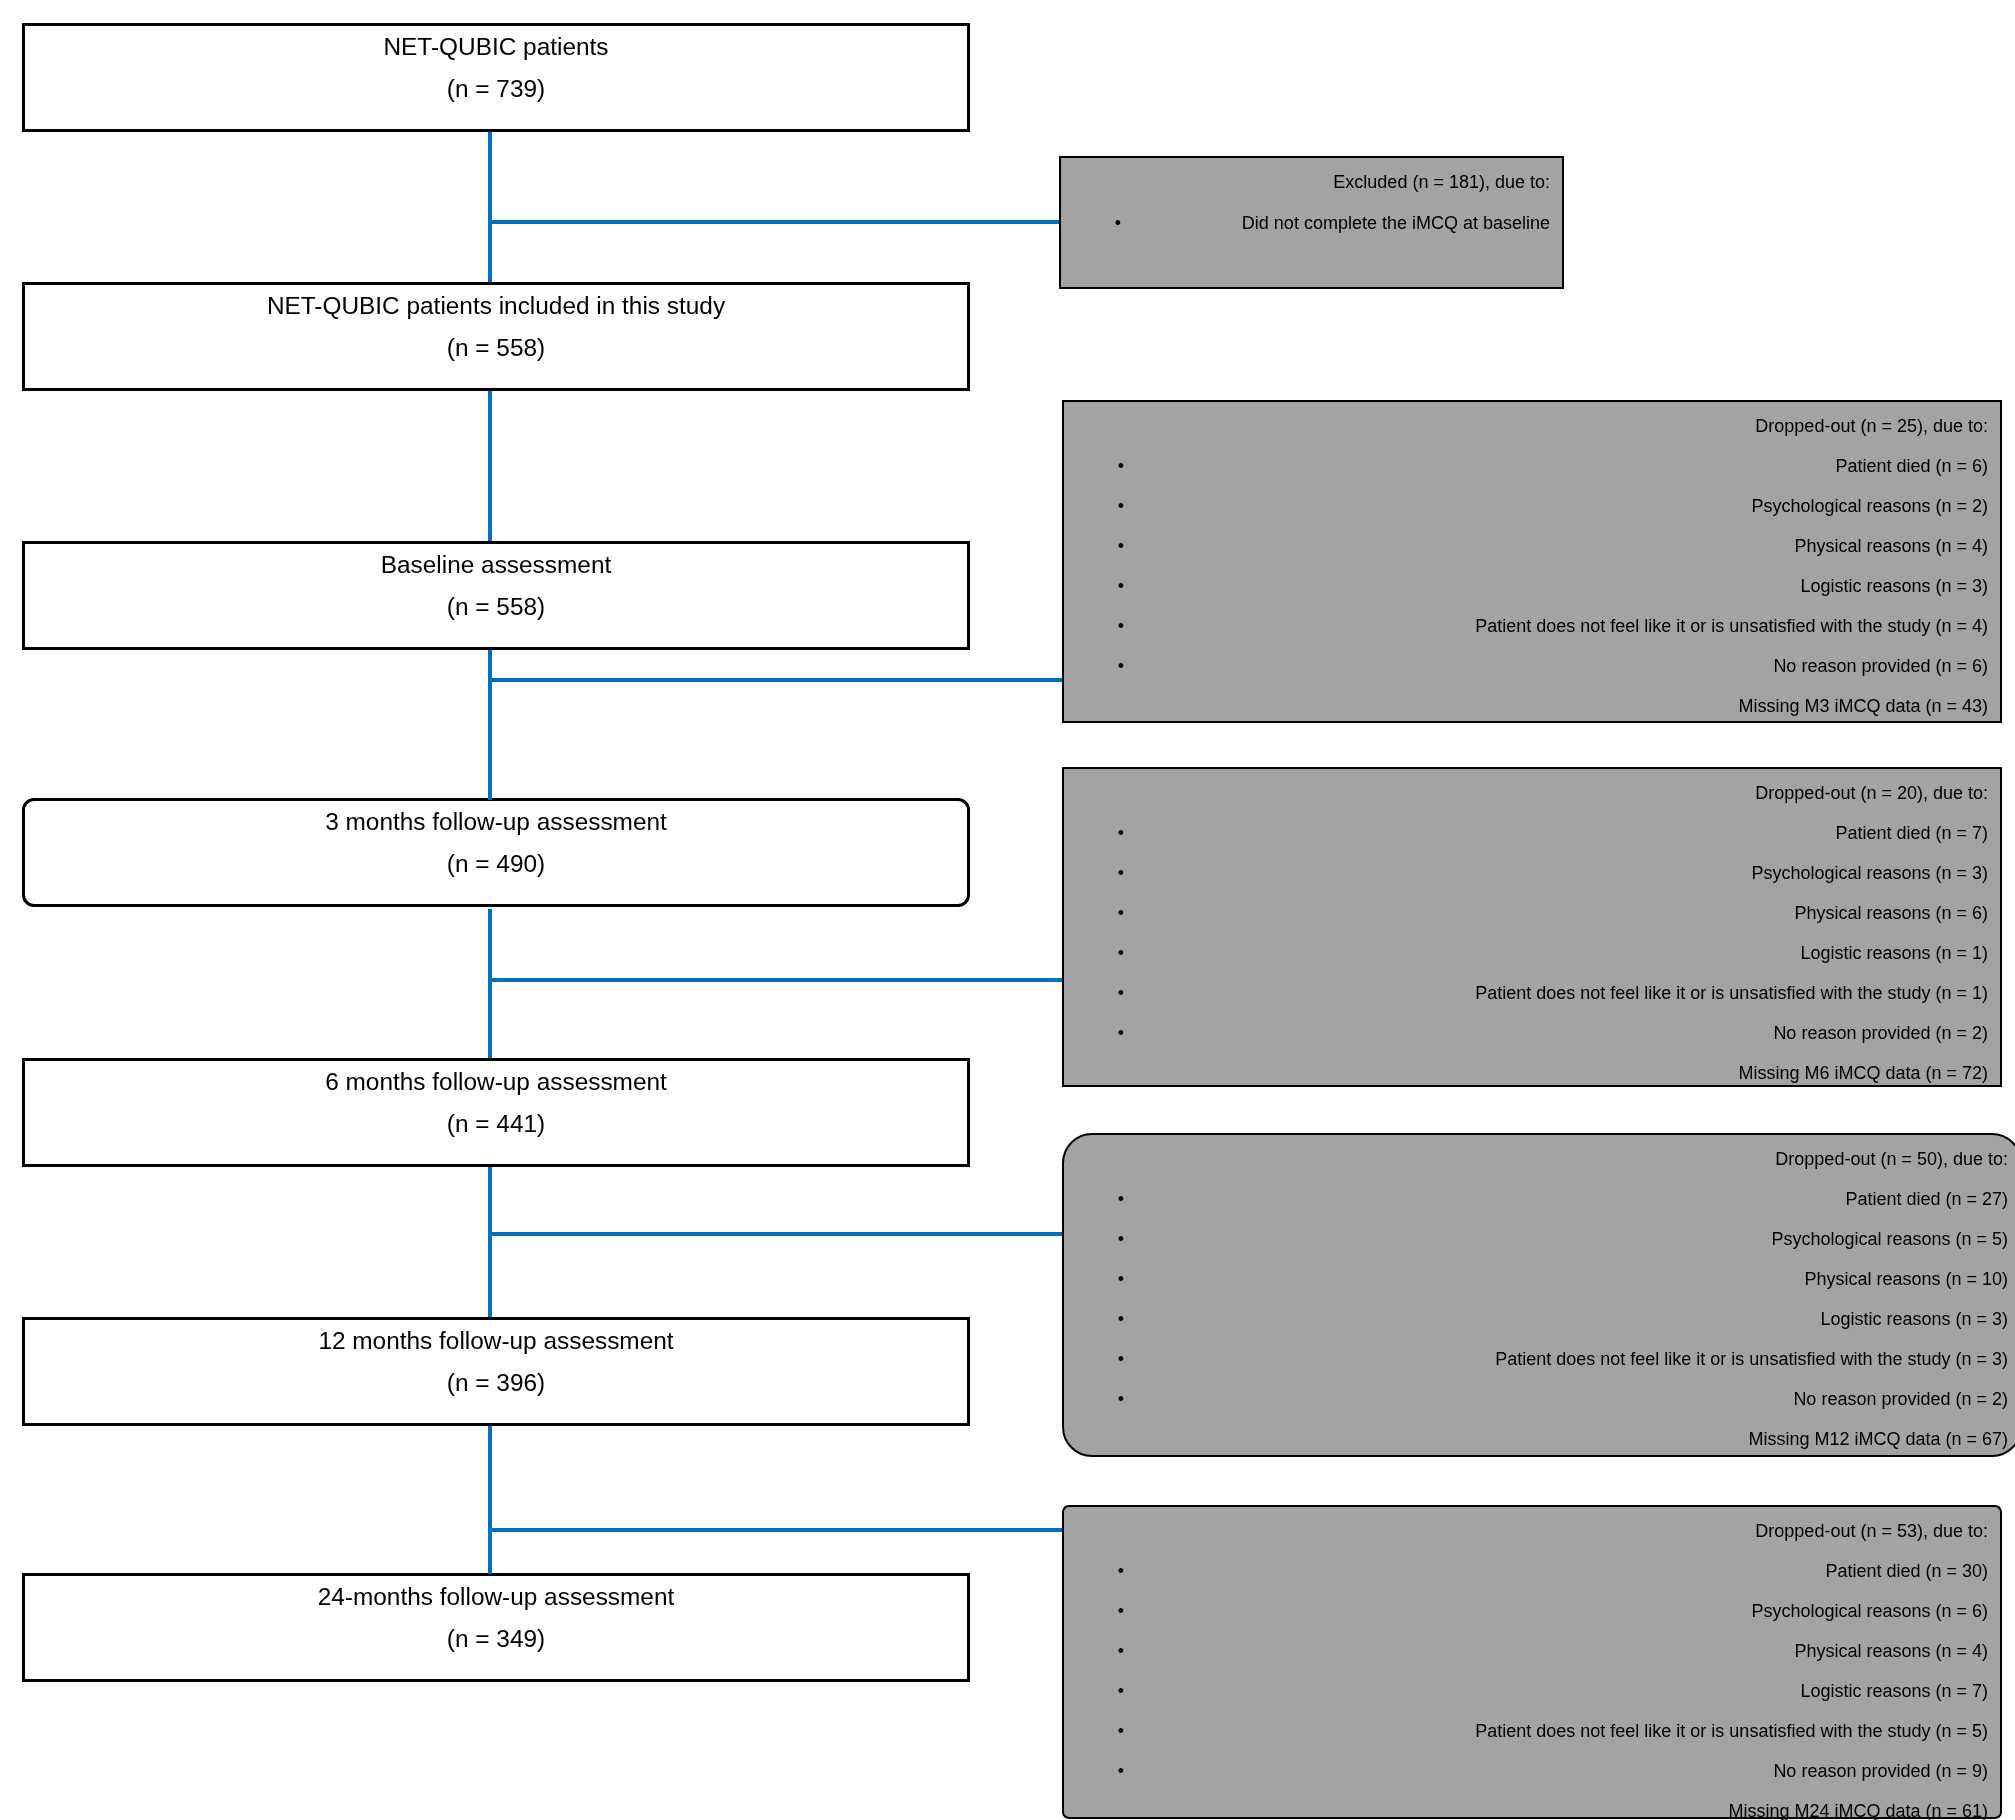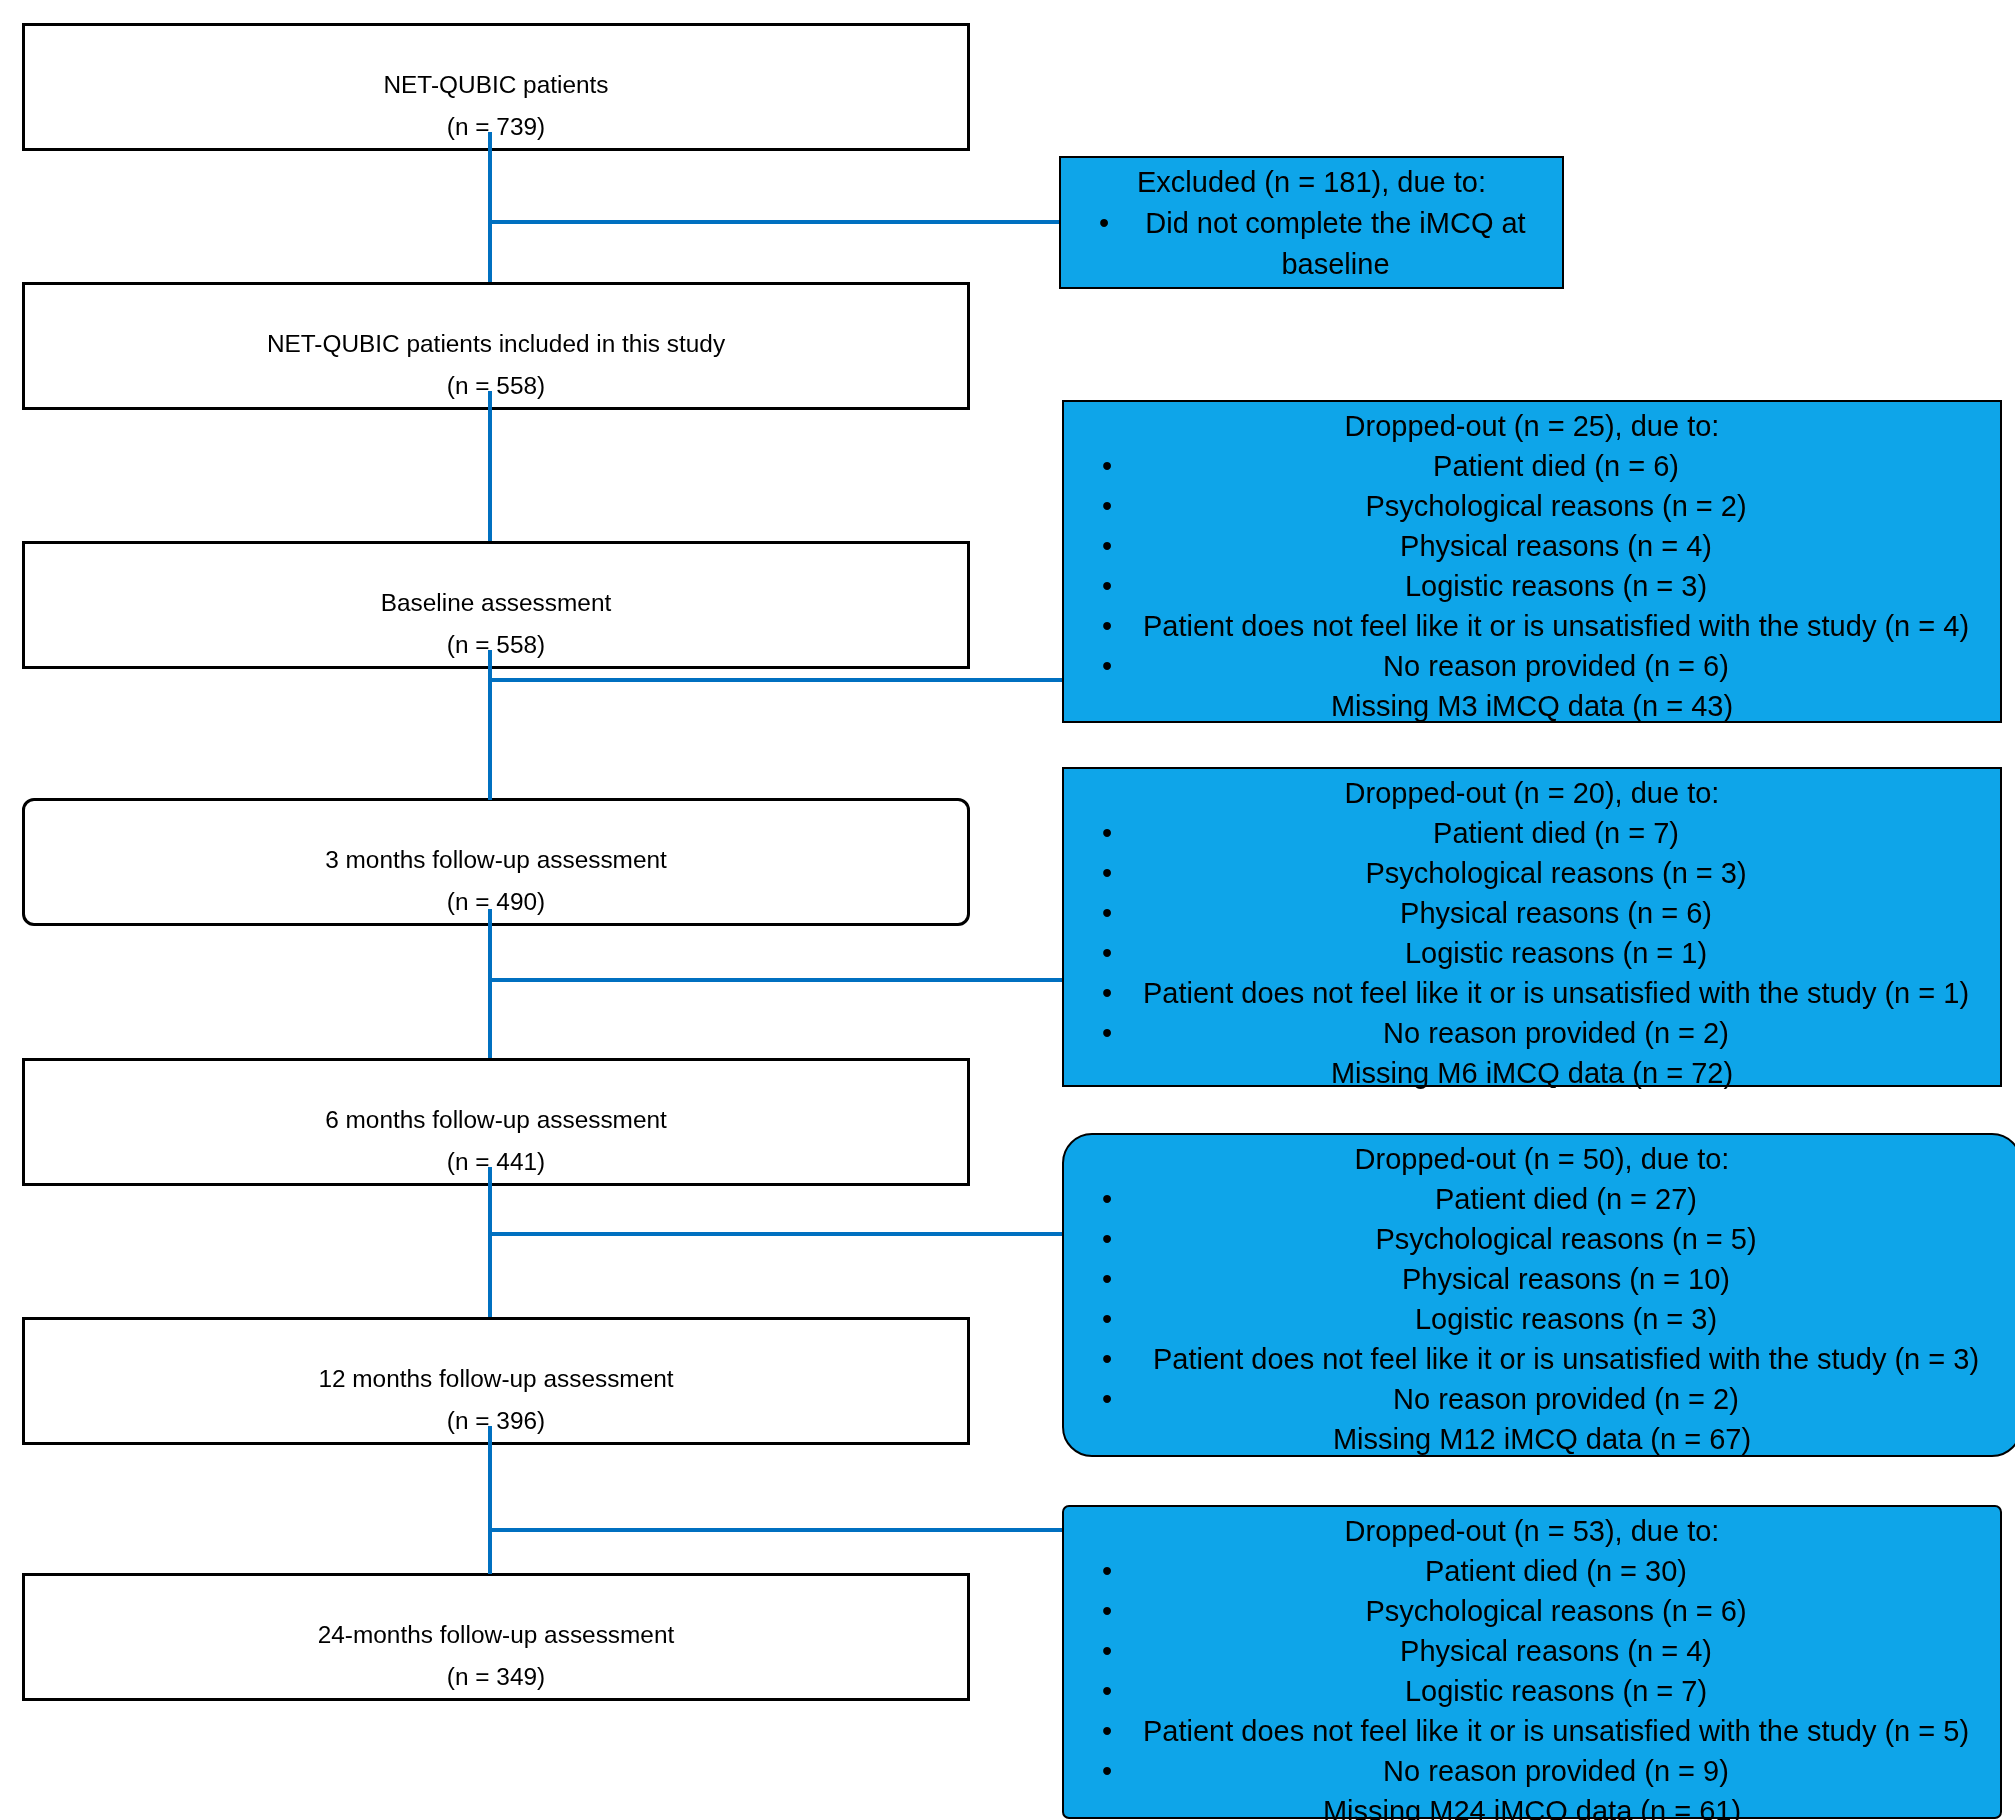--- a/index.html
+++ b/index.html
@@ -18,42 +18,42 @@
     width: 2015px;
     height: 1820px;
     background: #ffffff;
     overflow: hidden;
   }
   
   .lbox {
     position: absolute;
     left: 22px;
     width: 948px;
-    height: 128px;
+    height: 109px;
     border: 3.3px solid var(--box-border, #000000);
     background: #ffffff;
     box-sizing: border-box;
     display: flex;
     flex-direction: column;
-    justify-content: flex-end;
+    justify-content: flex-start;
     align-items: center;
     text-align: center;
     font-size: 24.4px;
     line-height: 42px;
   }
   
   .rbox {
     position: absolute;
     border: 2.7px solid var(--box-border, #000000);
-    background: #0ea5e9;
+    background: #a3a3a3;
     box-sizing: border-box;
-    font-size: 29px;
+    font-size: 18px;
     line-height: 40px;
     padding: 4.3px 12px;
-    text-align: center;
+    text-align: right;
   }
   .rtitle, .rfooter {
     white-space: normal;
   }
   .brow {
     display: flex;
     padding-left: 14px;
     align-items: flex-start;
   }
   .brow .dot {

